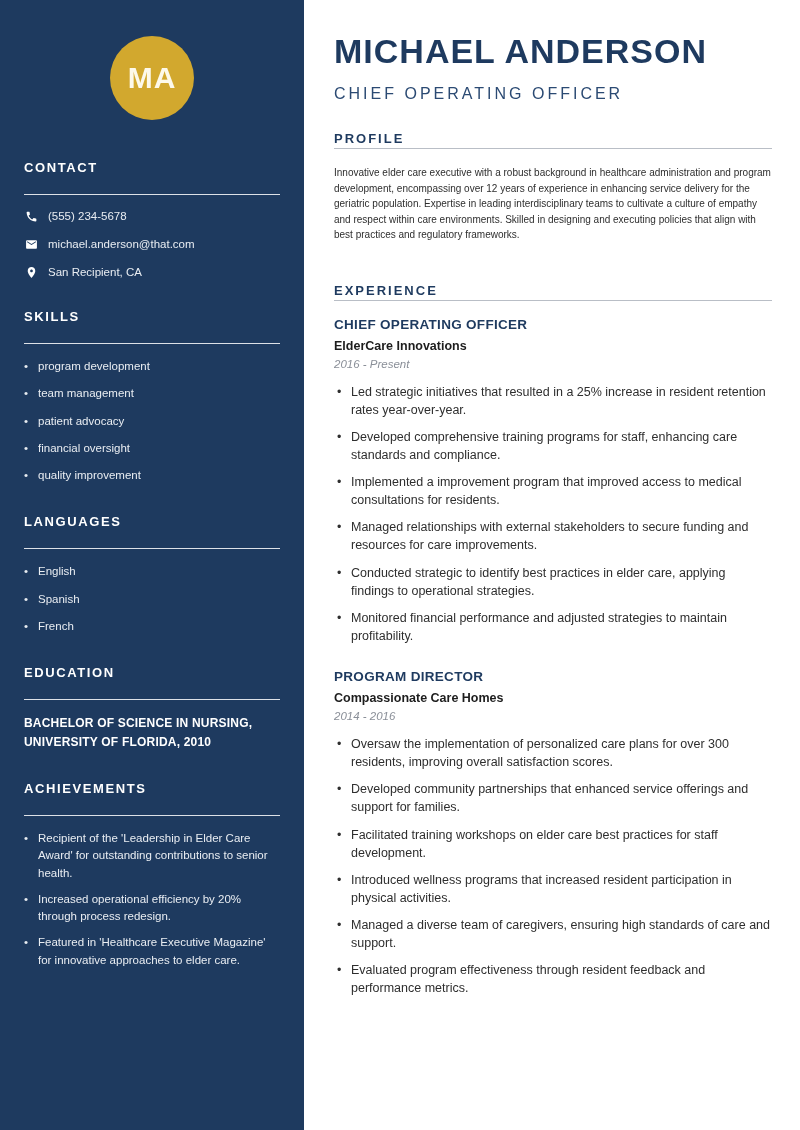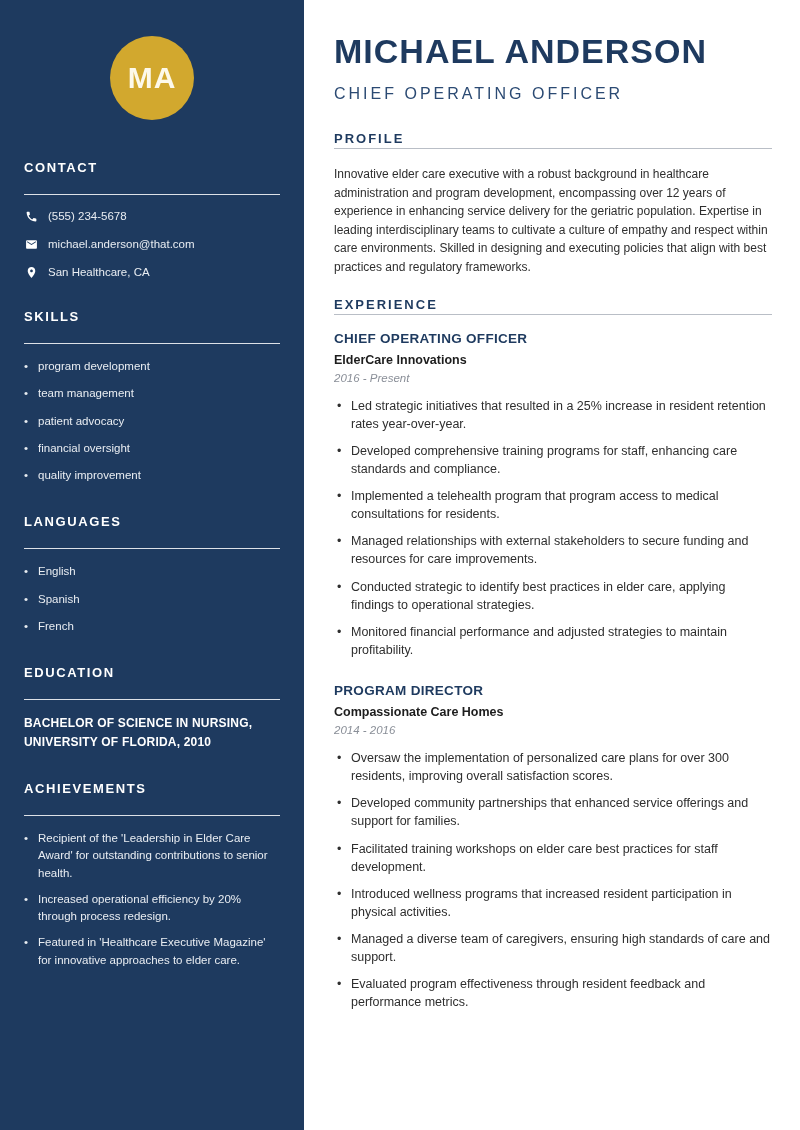--- a/index.html
+++ b/index.html
@@ -53,21 +53,21 @@
     letter-spacing:1px;margin:2px 0 14px;
   }
   .job-subtitle{
     font-size:16px;color:#2b4a73;letter-spacing:3px;margin:0 0 28px;
   }
   .main-heading{
     font-size:13px;font-weight:bold;color:var(--accent);letter-spacing:2px;
     margin:0 0 16px;padding-bottom:2px;border-bottom:1px solid var(--rule-gray);
   }
   .profile-text{
-    font-size:12px;line-height:1.55;color:var(--body-text);margin:0 0 20px;
+    font-size:10px;line-height:1.55;color:var(--body-text);margin:0 0 40px;
   }
   .job-block{margin-bottom:24px;}
   .job-title{font-size:13.5px;font-weight:bold;color:var(--accent);letter-spacing:.3px;margin:0 0 7px;}
   .company{font-size:12.5px;font-weight:bold;color:#1d1d1d;margin:0 0 5px;}
   .dates{font-size:11.5px;font-style:italic;color:var(--date-gray);margin:0 0 13px;}
   .bullets{list-style:none;margin:0;padding:0;}
   .bullets li{
     position:relative;padding-left:17px;margin-bottom:9px;
     font-size:12.5px;line-height:1.45;color:var(--body-text);
   }
@@ -104,21 +104,21 @@
         </span>
         <span class="ctext">michael.anderson@that.com</span>
       </div>
 
       <div class="contact-row">
         <span class="cicon">
           <svg width="13" height="13" viewBox="0 0 24 24" fill="#ffffff">
               <path d="M12 2C8.13 2 5 5.13 5 9c0 5.25 7 13 7 13s7-7.75 7-13c0-3.87-3.13-7-7-7zm0 9.5c-1.38 0-2.5-1.12-2.5-2.5S10.62 6.5 12 6.5s2.5 1.12 2.5 2.5-1.12 2.5-2.5 2.5z"></path>
             </svg>
         </span>
-        <span class="ctext">San Healthcare, CA</span>
+        <span class="ctext">San Recipient, CA</span>
       </div>
     </section>
 
     <section class="side-section">
       <h2 class="side-heading">SKILLS</h2>
       <ul class="side-list">
 
           <li>program development</li>
 
           <li>team management</li>
@@ -179,21 +179,21 @@
       <div class="job-block">
         <h3 class="job-title">CHIEF OPERATING OFFICER</h3>
         <div class="company">ElderCare Innovations</div>
         <div class="dates">2016 - Present</div>
         <ul class="bullets">
 
             <li>Led strategic initiatives that resulted in a 25% increase in resident retention rates year-over-year.</li>
 
             <li>Developed comprehensive training programs for staff, enhancing care standards and compliance.</li>
 
-            <li>Implemented a telehealth program that program access to medical consultations for residents.</li>
+            <li>Implemented a improvement program that improved access to medical consultations for residents.</li>
 
             <li>Managed relationships with external stakeholders to secure funding and resources for care improvements.</li>
 
             <li>Conducted strategic to identify best practices in elder care, applying findings to operational strategies.</li>
 
             <li>Monitored financial performance and adjusted strategies to maintain profitability.</li>
           </ul>
       </div>
 
       <div class="job-block">

